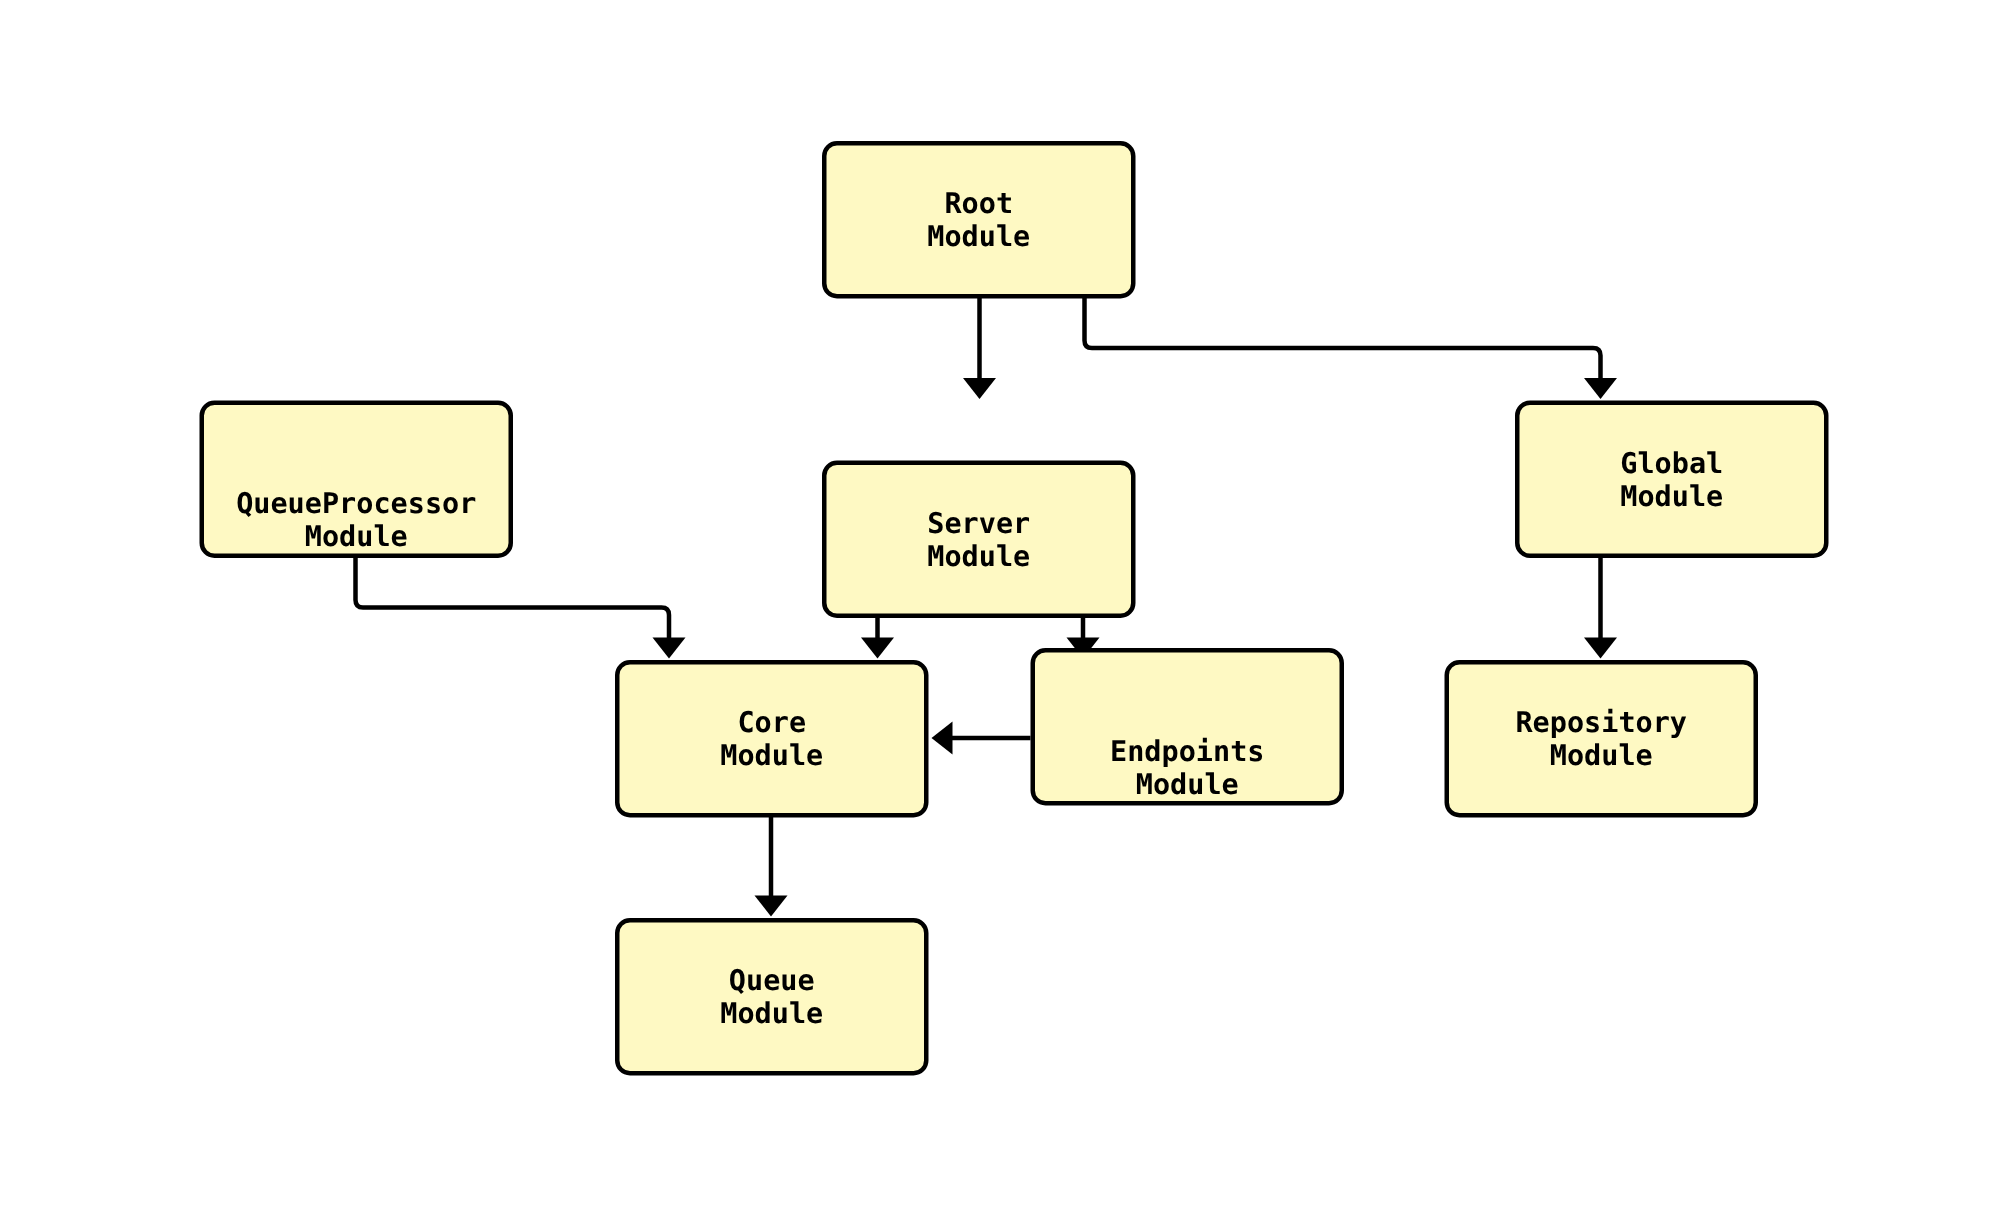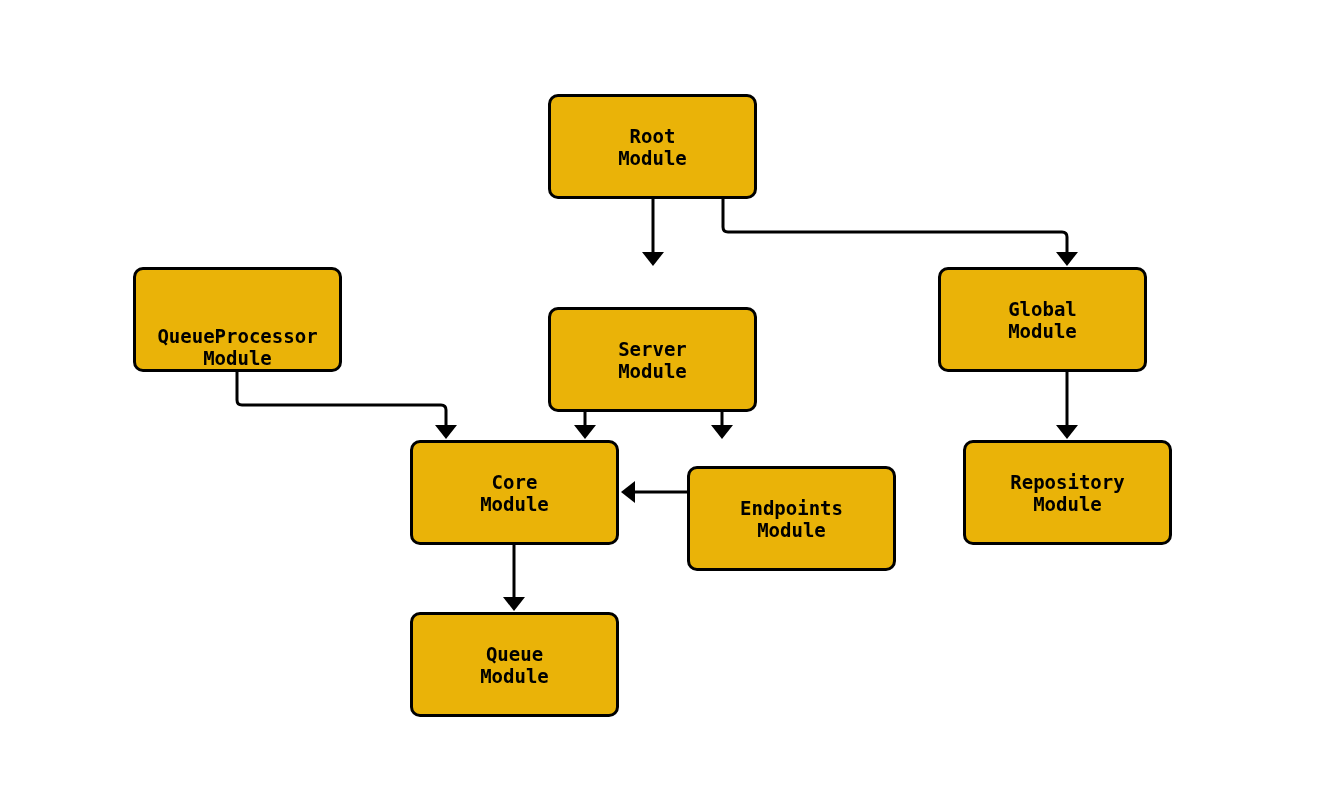--- a/index.html
+++ b/index.html
@@ -29,39 +29,39 @@
   }
   .arrowhead {
     fill: #000000;
     stroke: none;
   }
   .node {
     position: absolute;
     box-sizing: border-box;
     width: 209px;
     height: 105px;
-    background: #eab308;
+    background: #fef9c3;
     border: 3px solid #000000;
     border-radius: 10px;
     display: flex;
     flex-direction: column;
     align-items: center;
     justify-content: center;
     text-align: center;
     font-weight: bold;
     font-size: 19px;
     line-height: 22px;
     color: #000000;
   }
   .node-root          { left: 548px; top: 94px;  }
   .node-queueprocessor{ left: 133px; top: 267px; justify-content: flex-end; }
   .node-server        { left: 548px; top: 267px; margin-top: 40px; }
-  .node-global        { left: 938px; top: 267px; }
+  .node-global        { left: 1010px; top: 267px; }
   .node-core          { left: 410px; top: 440px; }
-  .node-endpoints     { left: 687px; top: 466px; }
+  .node-endpoints     { left: 687px; top: 432px; justify-content: flex-end; }
   .node-repository    { left: 963px; top: 440px; align-items: center; }
   .node-queue         { left: 410px; top: 612px; }
 </style>
 </head>
 <body>
 
 <div class="canvas">
 
   <svg class="edges-layer" viewBox="0 0 1337 809" xmlns="http://www.w3.org/2000/svg">
 

